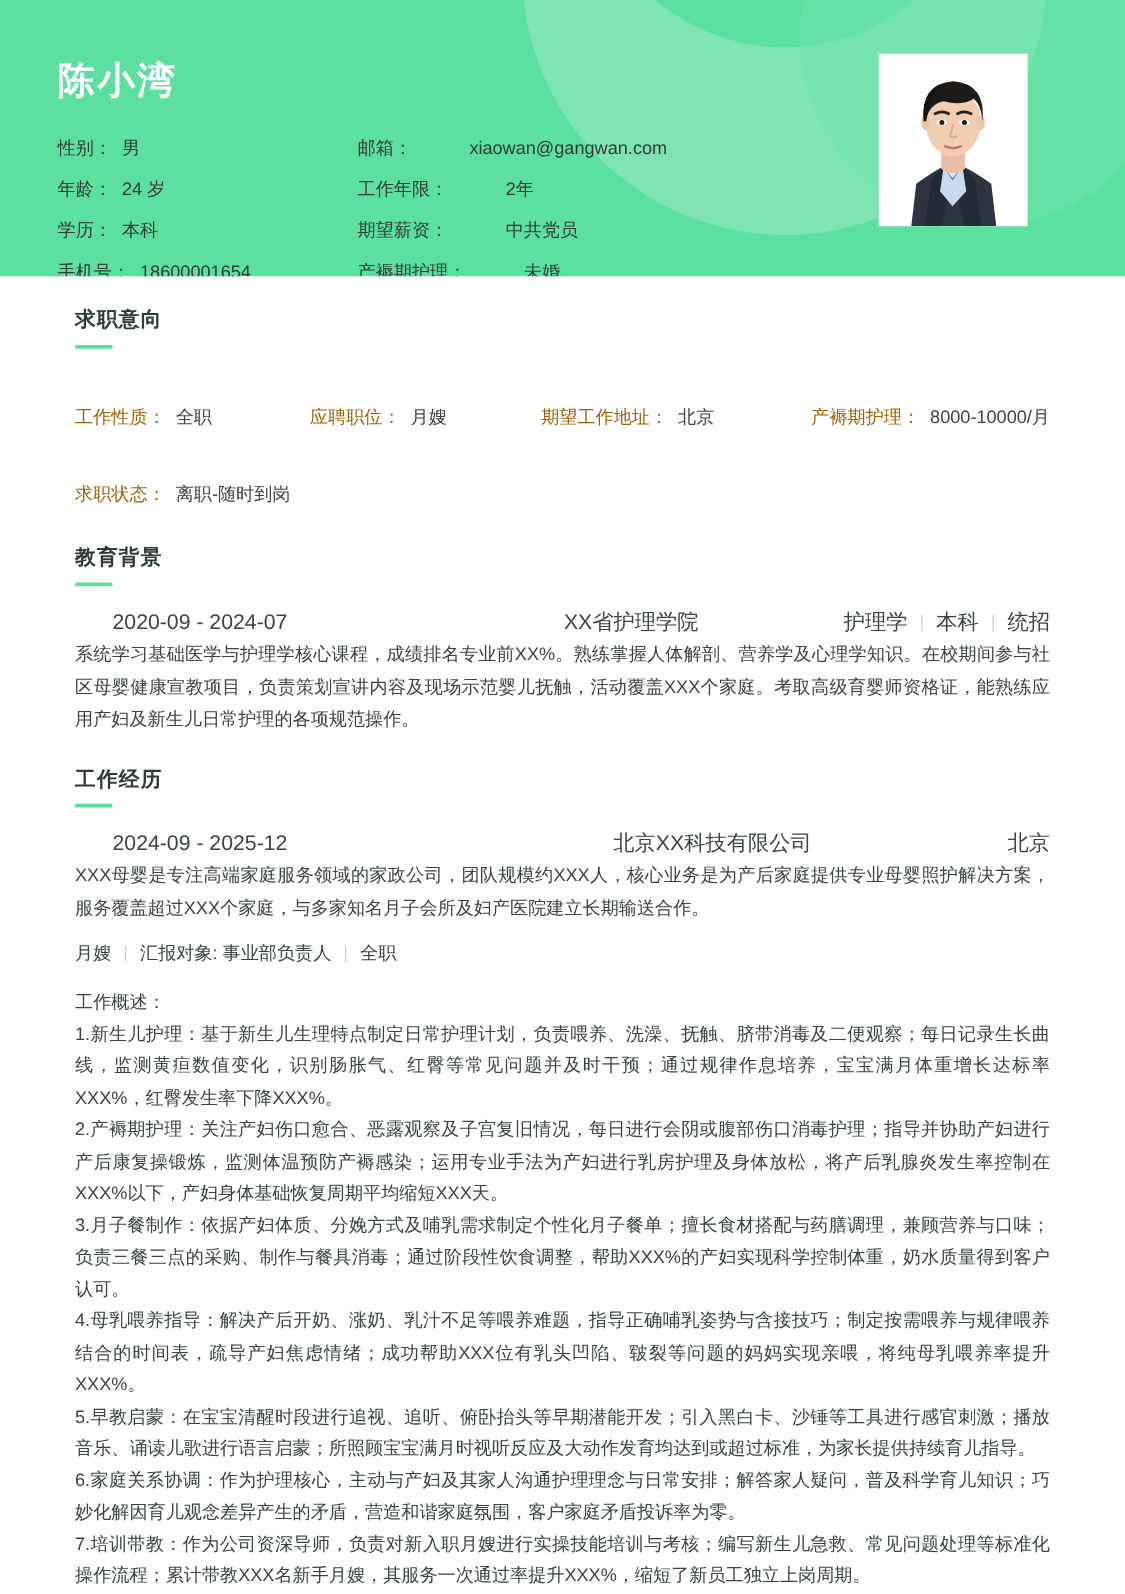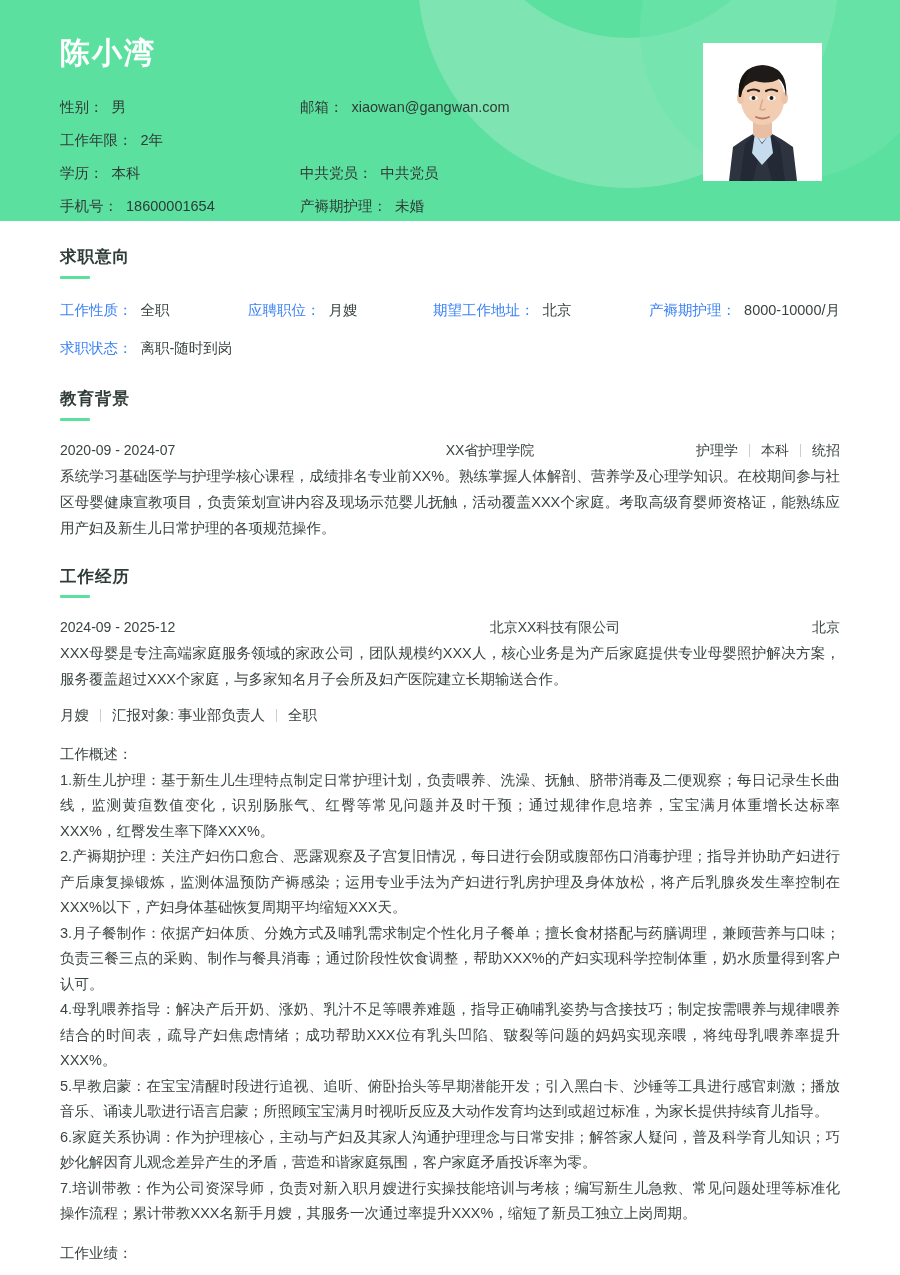--- a/index.html
+++ b/index.html
@@ -53,21 +53,22 @@
     width: 300px;
     height: 300px;
     border-radius: 50%;
     background: #6fe3ab;
     pointer-events: none;
     opacity: .55;
   }
   .header-inner {
     position: relative;
     z-index: 2;
-    padding: 36px 60px 0 60px;
+    padding: 36px 60px 0 46px;
+    margin-top: 12px;
   }
   .name {
     font-size: 30px;
     font-weight: bold;
     color: #ffffff;
     letter-spacing: 2px;
     line-height: 1.1;
     margin-bottom: 24px;
   }
   .basic-grid {
@@ -81,21 +82,21 @@
   }
   .basic-cell {
     display: flex;
     align-items: baseline;
     font-size: 14.5px;
     color: #2f3b36;
     line-height: 29px;
     white-space: nowrap;
   }
   .basic-cell.col-left  { width: 240px; }
-  .basic-cell.col-right { width: 320px; }
+  .basic-cell.col-right { width: 320px; gap: 38px; }
   .bi-label { color: #2f3b36; }
   .bi-value { color: #2f3b36; margin-left: 8px; }
 
   .photo-frame {
     position: absolute;
     z-index: 3;
     left: 703px;
     top: 43px;
     width: 119px;
     height: 138px;
@@ -127,35 +128,36 @@
   
   .intent-row {
     display: flex;
     font-size: 14.5px;
     color: #3a4440;
     line-height: 30px;
     white-space: nowrap;
   }
   .intent-row + .intent-row { margin-top: 8px; }
   .intent-item { display: flex; align-items: baseline; }
-  .intent-item .lbl { color: #3b82f6; }
+  .intent-item .lbl { color: #a16207; margin-top: 24px; }
   .intent-item .val { color: #3a4440; margin-left: 8px; }
   .ii-1 { width: 200px; }
   .ii-2 { width: 197px; }
   .ii-3 { width: 230px; }
   .ii-4 { width: auto; }
 
   
   .entry-head {
     display: flex;
     align-items: flex-start;
-    font-size: 14px;
+    font-size: 17px;
     color: #3a4440;
     line-height: 26px;
     white-space: nowrap;
+    margin-left: 30px;
   }
   .eh-left  { flex: 0 0 330px; text-align: left; }
   .eh-mid   { flex: 1 1 auto; text-align: center; }
   .eh-right { flex: 0 0 250px; text-align: right; }
   .eh-right.narrow { flex: 0 0 120px; }
 
   .tag-group { display: inline-flex; align-items: center; justify-content: flex-end; }
   .tag-item { color: #3a4440; }
   .tag-sep {
     display: inline-block;
@@ -222,33 +224,37 @@
             <span class="bi-label">性别：</span>
             <span class="bi-value">男</span>
           </div>
           <div class="basic-cell col-right">
             <span class="bi-label">邮箱：</span>
             <span class="bi-value">xiaowan@gangwan.com</span>
           </div>
         </div>
 
         <div class="basic-row">
+          <div class="basic-cell col-left">
+            <span class="bi-label">年龄：</span>
+            <span class="bi-value">24 岁</span>
+          </div>
           <div class="basic-cell col-right">
             <span class="bi-label">工作年限：</span>
             <span class="bi-value">2年</span>
           </div>
         </div>
 
         <div class="basic-row">
           <div class="basic-cell col-left">
             <span class="bi-label">学历：</span>
             <span class="bi-value">本科</span>
           </div>
           <div class="basic-cell col-right">
-            <span class="bi-label">中共党员：</span>
+            <span class="bi-label">期望薪资：</span>
             <span class="bi-value">中共党员</span>
           </div>
         </div>
 
         <div class="basic-row">
           <div class="basic-cell col-left">
             <span class="bi-label">手机号：</span>
             <span class="bi-value">18600001654</span>
           </div>
           <div class="basic-cell col-right">

